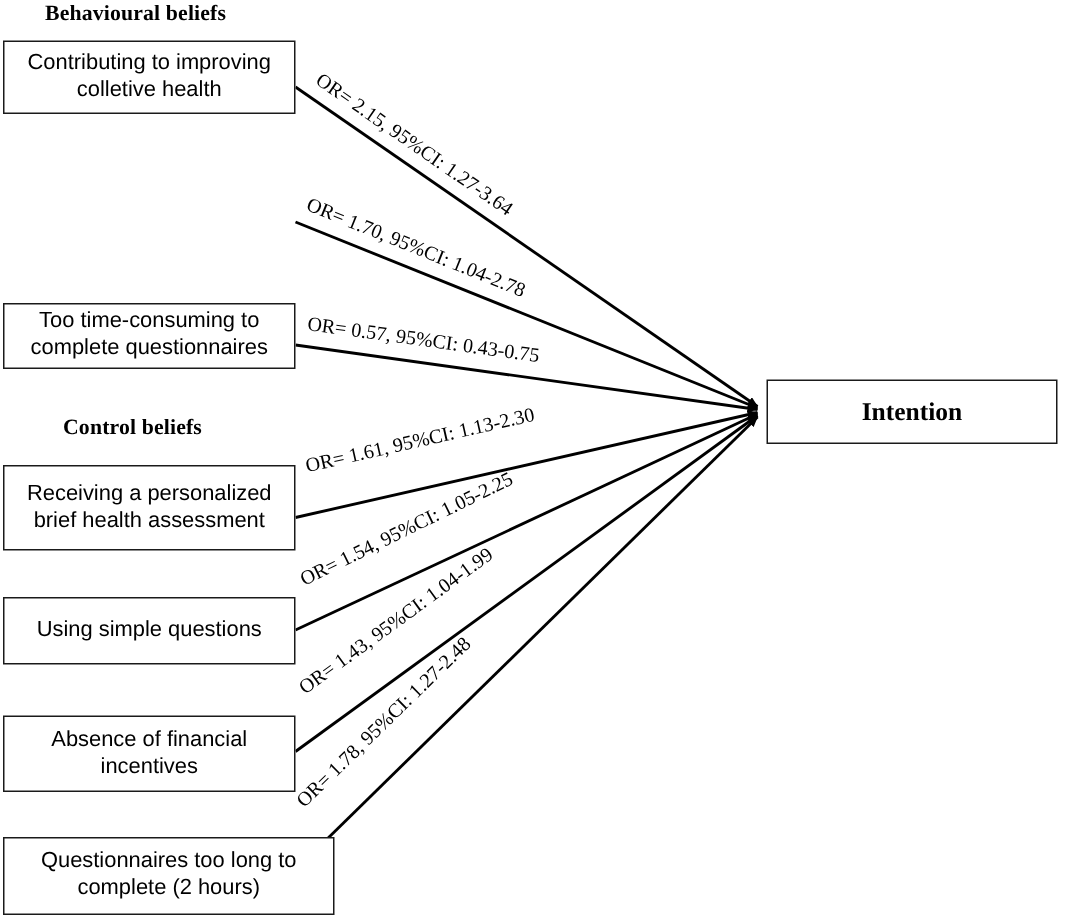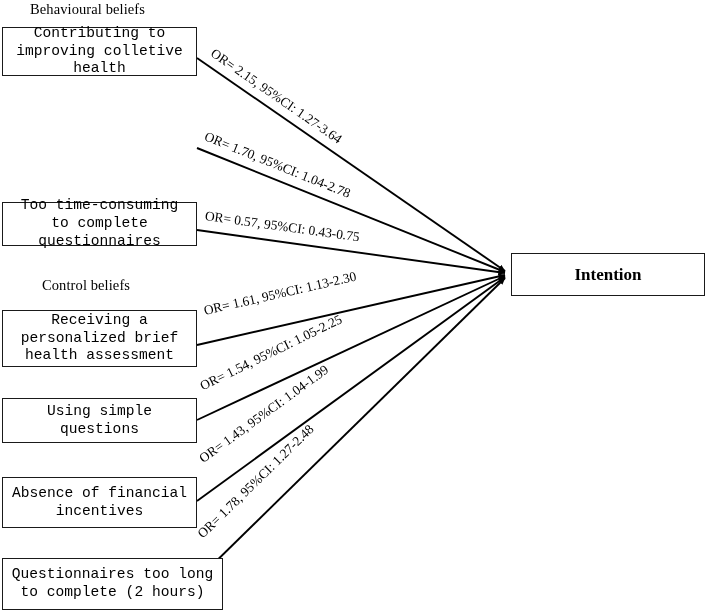--- a/index.html
+++ b/index.html
@@ -10,42 +10,42 @@
   #diagram {
     position: relative;
     width: 710px;
     height: 612px;
     background: #ffffff;
     font-family: "Liberation Serif", "DejaVu Serif", serif;
     overflow: hidden;
   }
   .section-header {
     position: absolute;
-    font-weight: normal;
+    font-weight: bold;
     font-size: 14.5px;
     color: #000000;
     letter-spacing: 0.1px;
     white-space: nowrap;
     font-family: "Liberation Serif", "DejaVu Serif", serif;
   }
   .belief-box {
     position: absolute;
     box-sizing: border-box;
     border: 1.6px solid #1a1a1a;
     background: #ffffff;
     display: flex;
     align-items: center;
     justify-content: center;
     text-align: center;
     font-size: 14.6px;
     line-height: 1.22;
     color: #000000;
     padding: 2px 6px;
     z-index: 3;
-    font-family: Liberation Mono, monospace;
+    font-family: Liberation Sans, sans-serif;
   }
   .belief-box span {
     display: block;
     width: 100%;
   }
   #intention-box {
     position: absolute;
     left: 511px;
     top: 253px;
     width: 194px;

